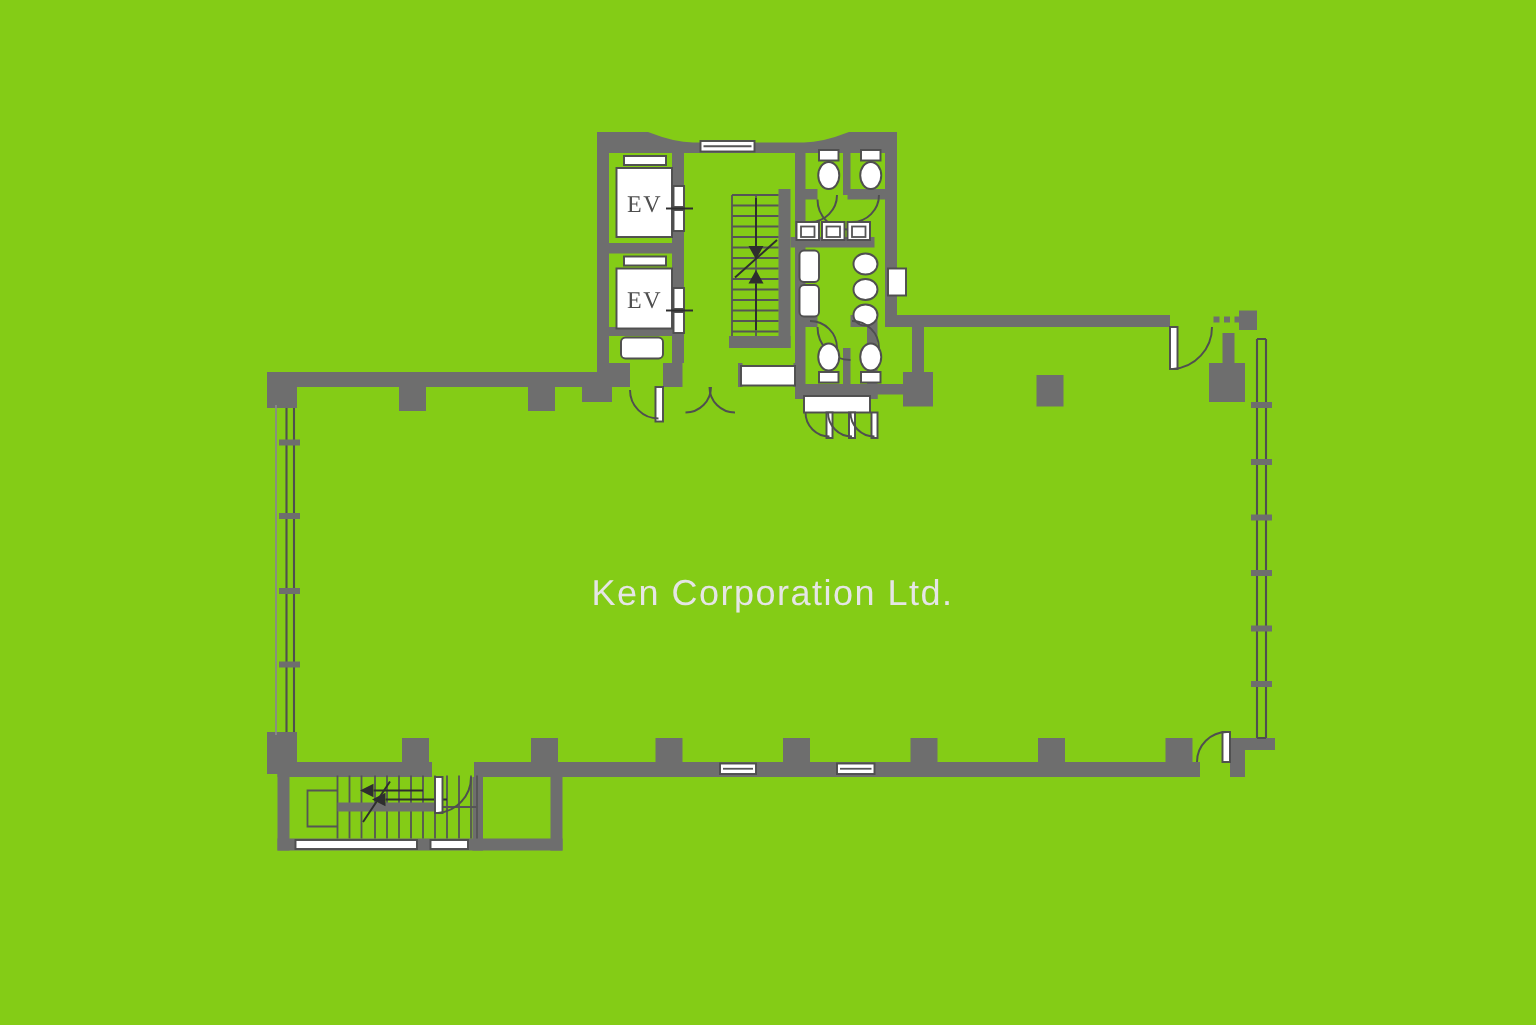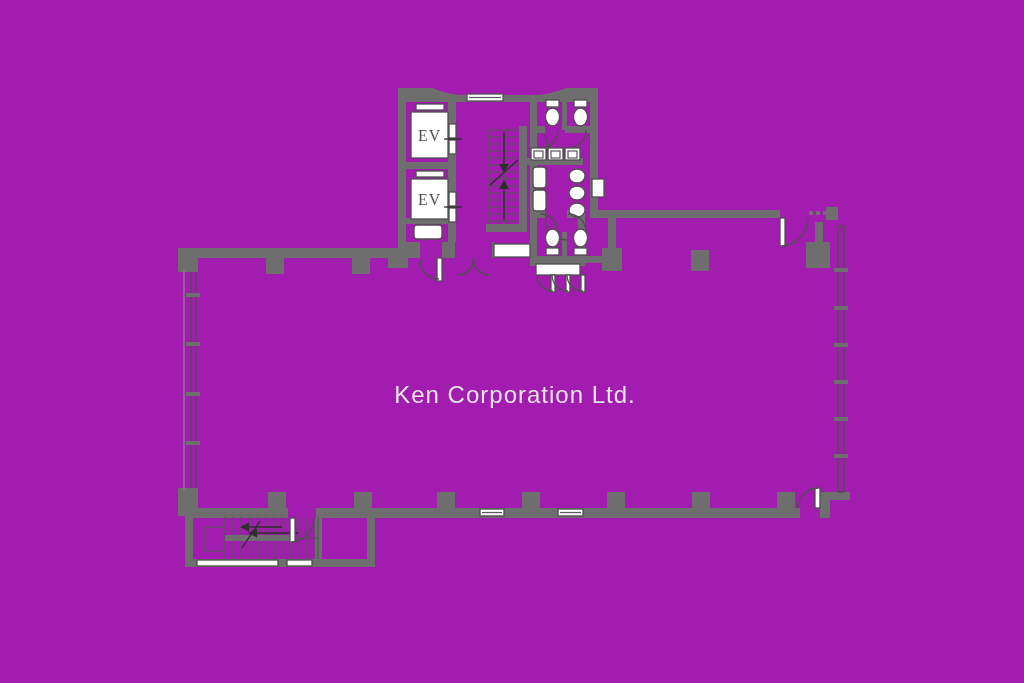--- a/index.html
+++ b/index.html
@@ -1,16 +1,16 @@
 <!DOCTYPE html>
 <html><head>
 <meta charset="utf-8">
 <style>
   html,body{margin:0;padding:0;background:#fff;}
-  .plan{position:relative;width:1024px;height:683px;background:#a21caf;overflow:hidden;
+  .plan{position:relative;width:1024px;height:683px;background:#84cc16;overflow:hidden;
         font-family:"Liberation Sans", sans-serif;}
   svg{position:absolute;left:0;top:0;}
   .wall{fill:#6e6e6e;}
   .wh{fill:#ffffff;stroke:#4f4f4f;stroke-width:1.3;}
   .ln{stroke:#4f4f4f;stroke-width:1.3;fill:none;}
   .thin{stroke:#555555;stroke-width:1.2;fill:none;}
   .glass{stroke:#4f4f4f;stroke-width:1.4;fill:none;}
   .outer{stroke:#8a8a8a;stroke-width:1.2;fill:none;}
   .fix{fill:#ffffff;stroke:#4f4f4f;stroke-width:1.3;}
   .arr{fill:#2e2e2e;}

